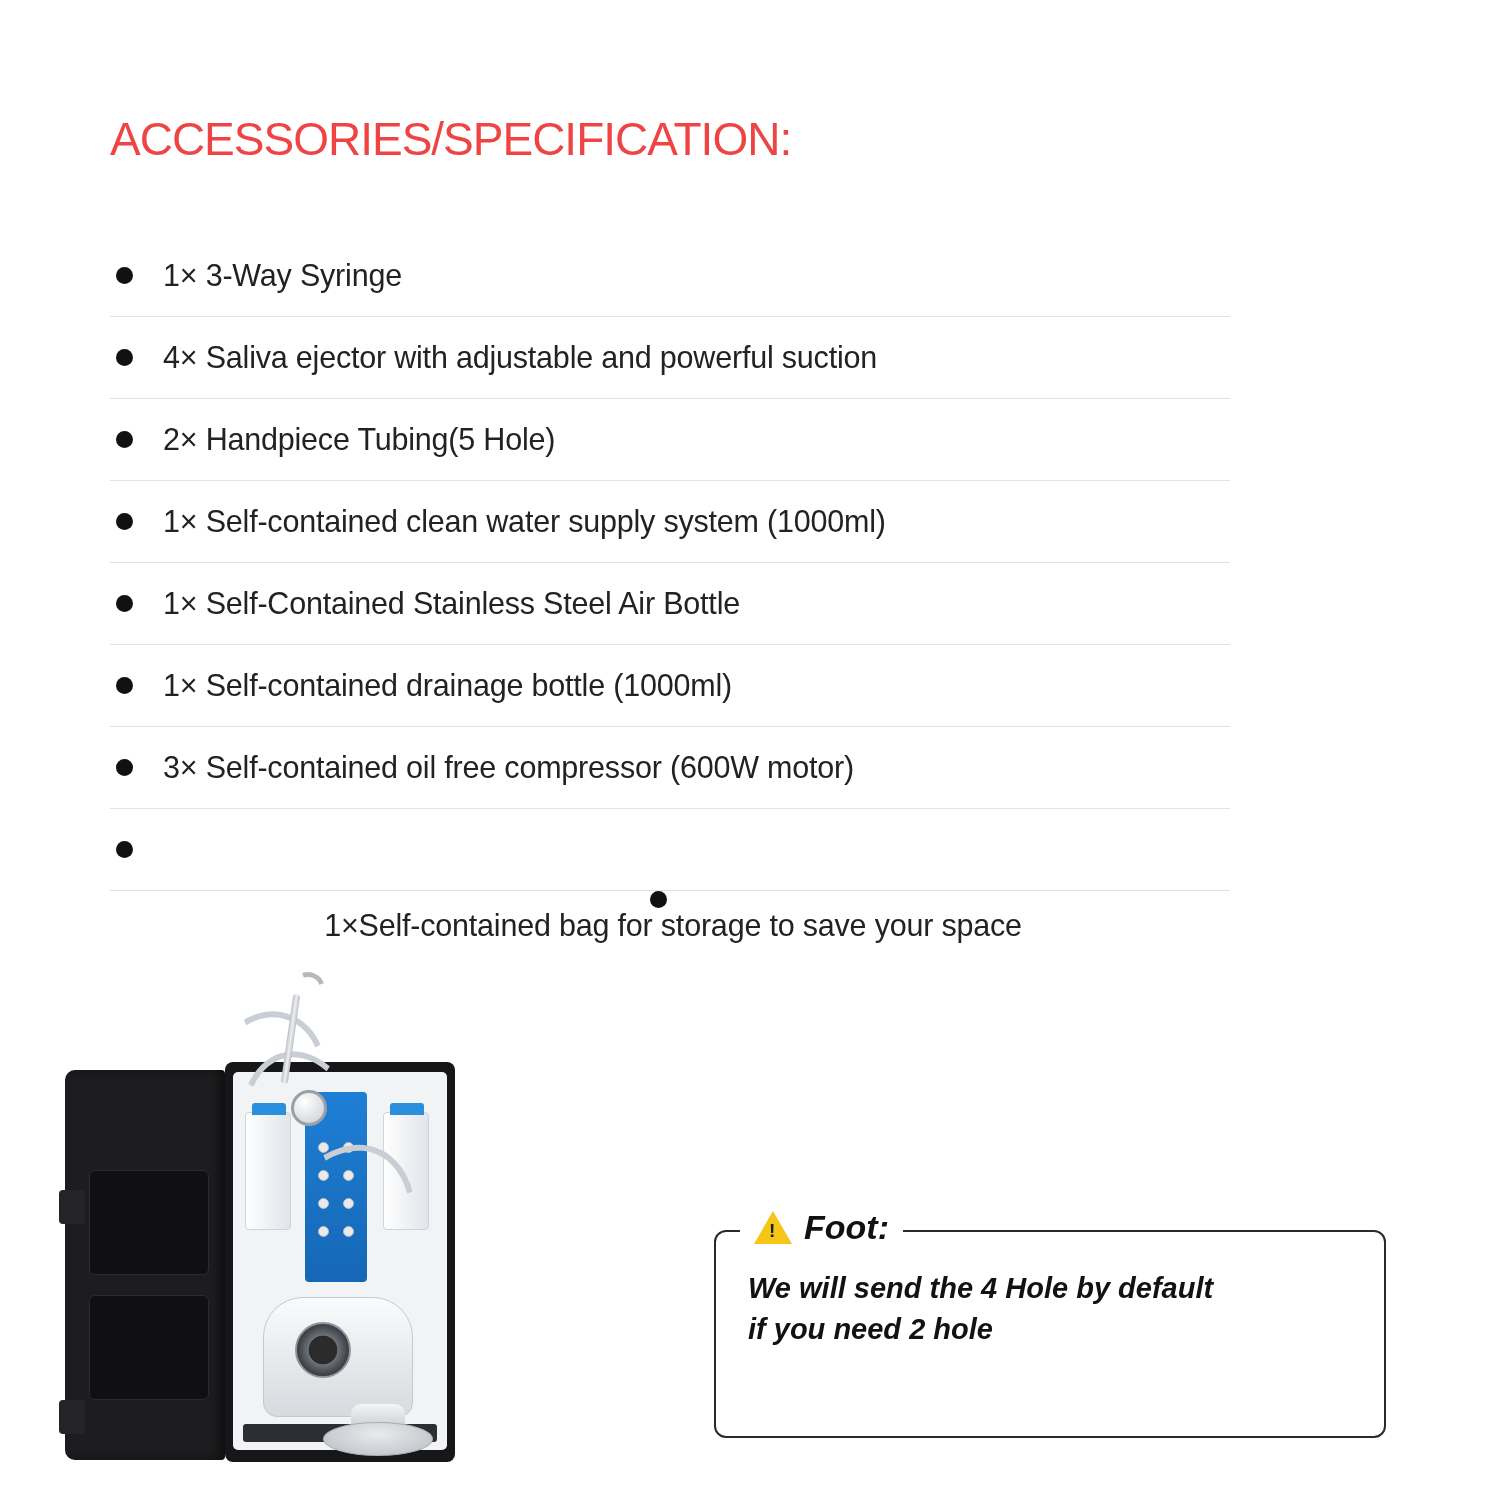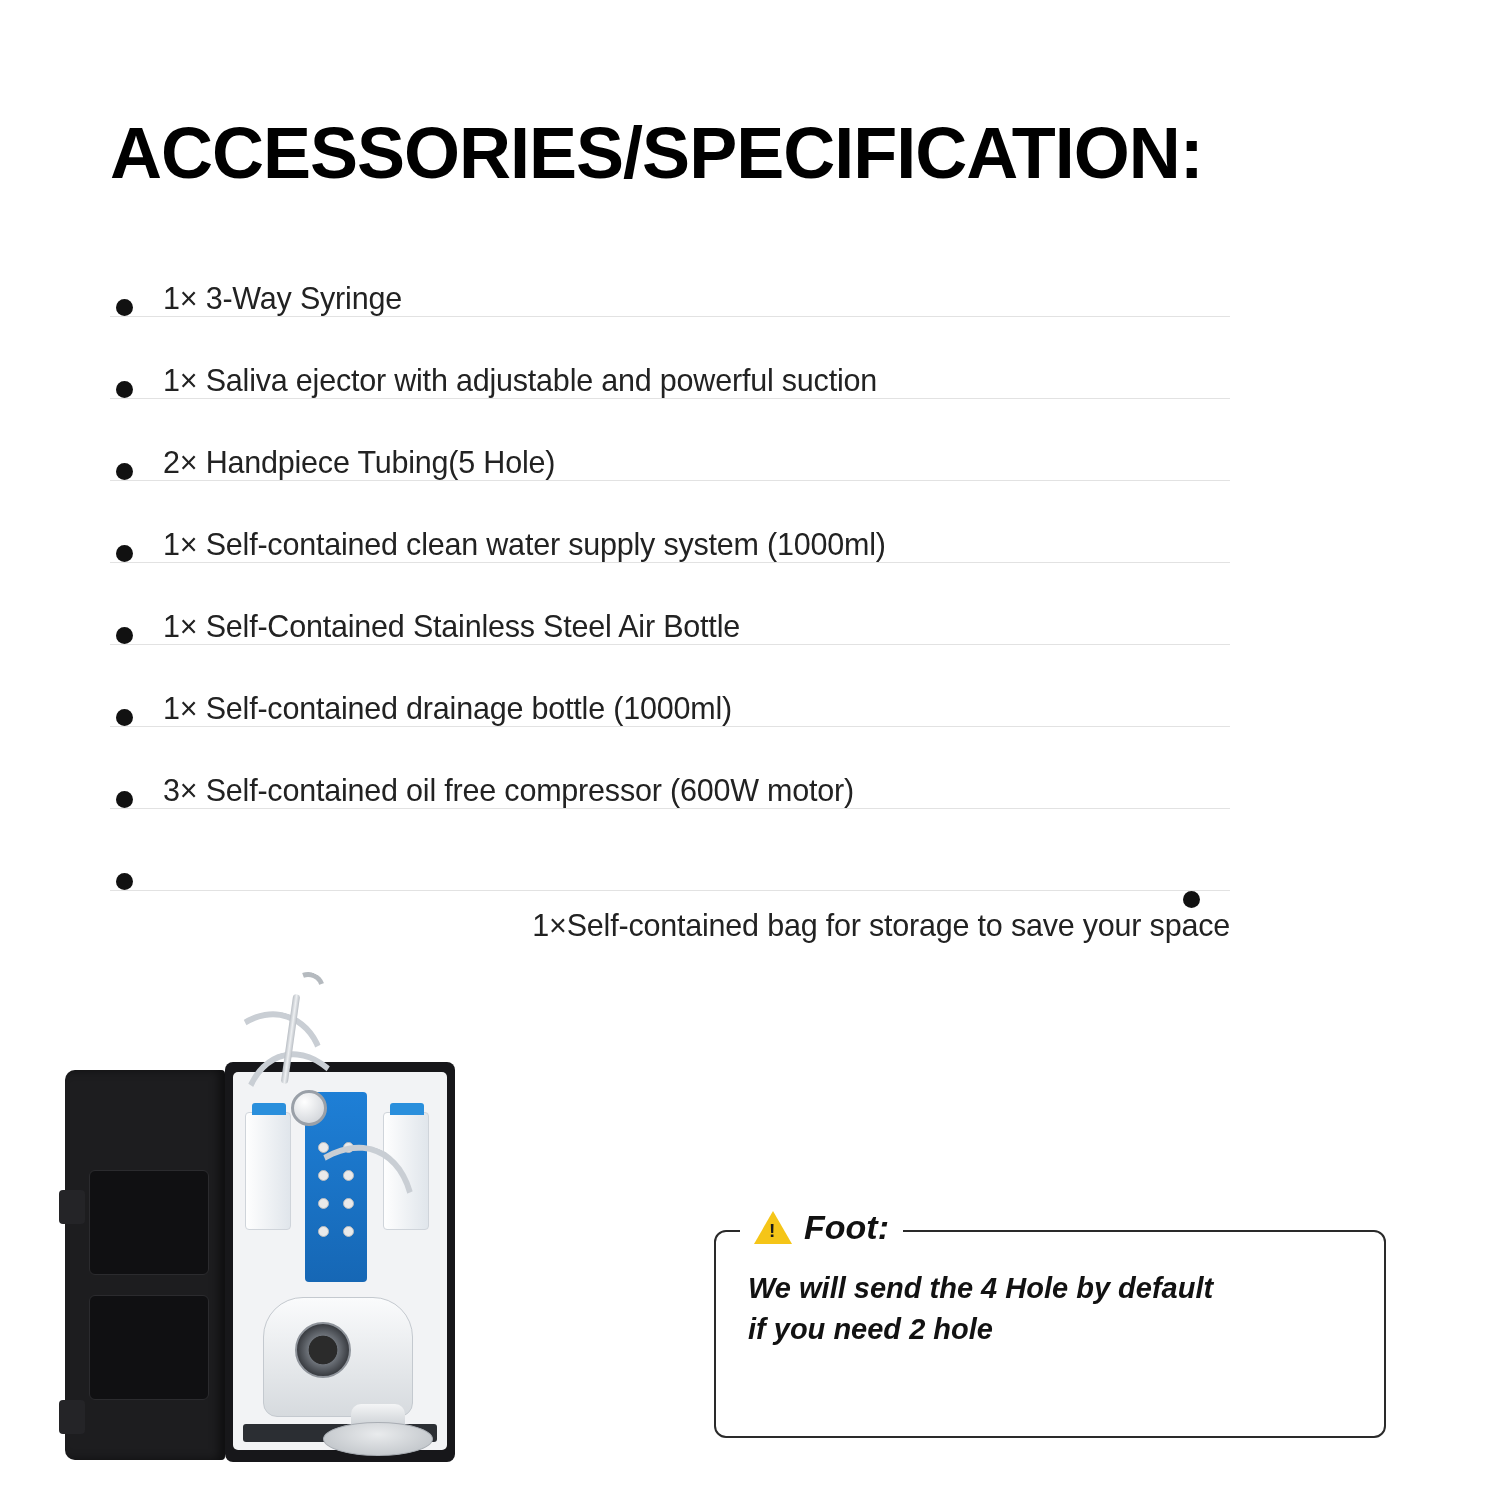--- a/index.html
+++ b/index.html
@@ -12,36 +12,36 @@
     overflow:hidden;
     position:relative;
   }
 
   .page { position:relative; width:1500px; height:1500px; }
 
   
   .heading {
     position:absolute;
     left:110px; top:112px;
-    font-size:72px;
-    font-weight:bold;
+    font-size:46px;
+    font-weight:normal;
     letter-spacing:-1px;
-    color:#000000;
+    color:#ef4444;
     white-space:nowrap;
   }
 
   
   .acc-list {
     position:absolute;
     left:110px; top:235px;
     width:1120px;
   }
   .acc-item {
     display:flex;
-    align-items:flex-end;
+    align-items:center;
     height:82px;
     border-bottom:1px solid #e2e2e2;
     padding-left:6px;
   }
   .acc-item:last-child { border-bottom:none;flex-direction:column; }
   .bullet {
     width:17px; height:17px;
     border-radius:50%;
     background:#111;
     flex:0 0 auto;
@@ -277,21 +277,21 @@
 
   <div class="heading">ACCESSORIES/SPECIFICATION:</div>
 
   <div class="acc-list">
     <div class="acc-item">
       <span class="bullet"></span>
       <span class="acc-text">1× 3-Way Syringe</span>
     </div>
     <div class="acc-item">
       <span class="bullet"></span>
-      <span class="acc-text">1× Saliva ejector with adjustable and powerful suction</span>
+      <span class="acc-text">4× Saliva ejector with adjustable and powerful suction</span>
     </div>
     <div class="acc-item">
       <span class="bullet"></span>
       <span class="acc-text">2× Handpiece Tubing(5 Hole)</span>
     </div>
     <div class="acc-item">
       <span class="bullet"></span>
       <span class="acc-text">1× Self-contained clean water supply system (1000ml)</span>
     </div>
     <div class="acc-item">

